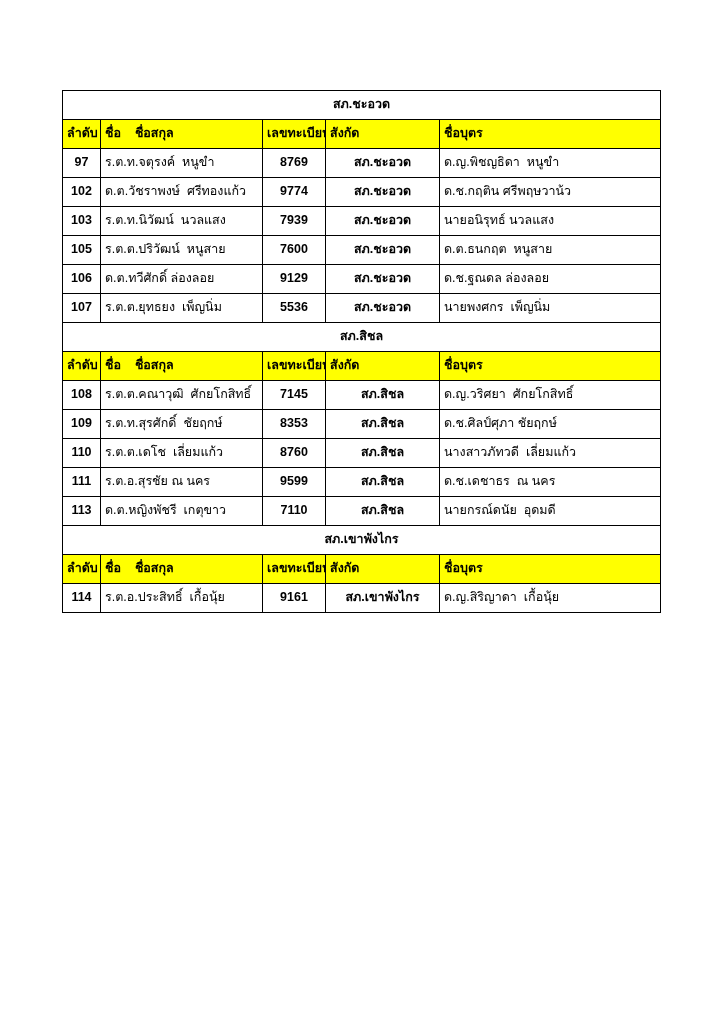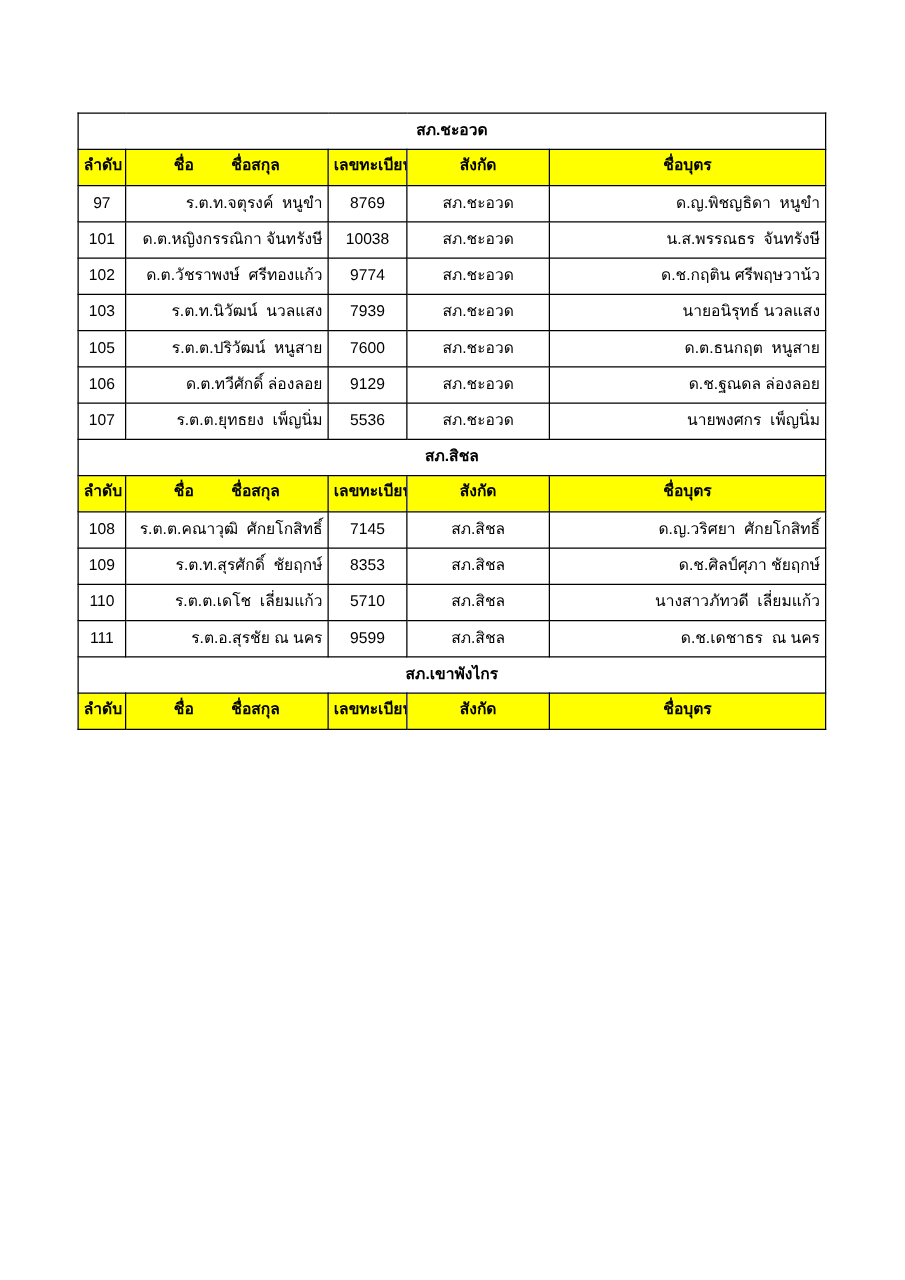--- a/index.html
+++ b/index.html
@@ -35,27 +35,25 @@
   }
   td.title-cell {
     text-align: center;
     font-weight: bold;
     font-size: 13.5px;
     height: 24px;
     background: #ffffff;
   }
   td.header-cell {
     font-weight: bold;
-    text-align: center;
     font-size: 13px;
     height: 27px;
-    font-family: Liberation Mono, monospace;
   }
-  td.align-center { text-align: center; }
-  td.align-left   { text-align: right; }
+  td.align-center { text-align: center; font-weight: bold; }
+  td.align-left   { text-align: left; }
 </style>
 </head>
 <body>
 
 <div class="page">
   <table class="roster">
     <colgroup>
         <col style="width: 38px;">
         <col style="width: 162px;">
         <col style="width: 63px;">
@@ -72,27 +70,20 @@
           <td class="header-cell" style="background: rgb(255, 255, 0);">เลขทะเบียน</td>
           <td class="header-cell" style="background: rgb(255, 255, 0);">สังกัด</td>
           <td class="header-cell" style="background: rgb(255, 255, 0);">ชื่อบุตร</td>
         </tr>
         <tr>
           <td class="align-center">97</td>
           <td class="align-left">ร.ต.ท.จตุรงค์  หนูขำ</td>
           <td class="align-center">8769</td>
           <td class="align-center">สภ.ชะอวด</td>
           <td class="align-left">ด.ญ.พิชญธิดา  หนูขำ</td>
-        </tr>
-        <tr>
-          <td class="align-center">101</td>
-          <td class="align-left">ด.ต.หญิงกรรณิกา จันทรังษี</td>
-          <td class="align-center">10038</td>
-          <td class="align-center">สภ.ชะอวด</td>
-          <td class="align-left">น.ส.พรรณธร  จันทรังษี</td>
         </tr>
         <tr>
           <td class="align-center">102</td>
           <td class="align-left">ด.ต.วัชราพงษ์  ศรีทองแก้ว</td>
           <td class="align-center">9774</td>
           <td class="align-center">สภ.ชะอวด</td>
           <td class="align-left">ด.ช.กฤติน ศรีพฤษวาน้ว</td>
         </tr>
         <tr>
           <td class="align-center">103</td>
@@ -142,36 +133,50 @@
         <tr>
           <td class="align-center">109</td>
           <td class="align-left">ร.ต.ท.สุรศักดิ์  ชัยฤกษ์</td>
           <td class="align-center">8353</td>
           <td class="align-center">สภ.สิชล</td>
           <td class="align-left">ด.ช.ศิลป์ศุภา ชัยฤกษ์</td>
         </tr>
         <tr>
           <td class="align-center">110</td>
           <td class="align-left">ร.ต.ต.เดโช  เลี่ยมแก้ว</td>
-          <td class="align-center">5710</td>
+          <td class="align-center">8760</td>
           <td class="align-center">สภ.สิชล</td>
           <td class="align-left">นางสาวภัทวดี  เลี่ยมแก้ว</td>
         </tr>
         <tr>
           <td class="align-center">111</td>
           <td class="align-left">ร.ต.อ.สุรชัย ณ นคร</td>
           <td class="align-center">9599</td>
           <td class="align-center">สภ.สิชล</td>
           <td class="align-left">ด.ช.เดชาธร  ณ นคร</td>
         </tr>
         <tr>
+          <td class="align-center">113</td>
+          <td class="align-left">ด.ต.หญิงพัชรี  เกตุขาว</td>
+          <td class="align-center">7110</td>
+          <td class="align-center">สภ.สิชล</td>
+          <td class="align-left">นายกรณ์ดนัย  อุดมดี</td>
+        </tr>
+        <tr>
           <td colspan="5" class="title-cell">สภ.เขาพังไกร</td>
         </tr>
         <tr>
           <td class="header-cell" style="background: rgb(255, 255, 0);">ลำดับ</td>
           <td class="header-cell" style="background: rgb(255, 255, 0);">ชื่อ    ชื่อสกุล</td>
           <td class="header-cell" style="background: rgb(255, 255, 0);">เลขทะเบียน</td>
           <td class="header-cell" style="background: rgb(255, 255, 0);">สังกัด</td>
           <td class="header-cell" style="background: rgb(255, 255, 0);">ชื่อบุตร</td>
         </tr>
+        <tr>
+          <td class="align-center">114</td>
+          <td class="align-left">ร.ต.อ.ประสิทธิ์  เกื้อนุ้ย</td>
+          <td class="align-center">9161</td>
+          <td class="align-center">สภ.เขาพังไกร</td>
+          <td class="align-left">ด.ญ.สิริญาดา  เกื้อนุ้ย</td>
+        </tr>
       </tbody>
   </table>
 </div>
 
 </body></html>

